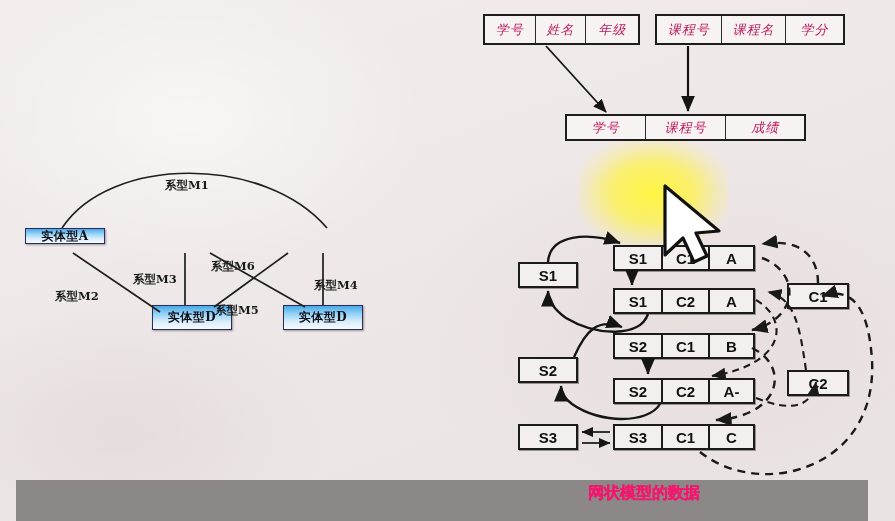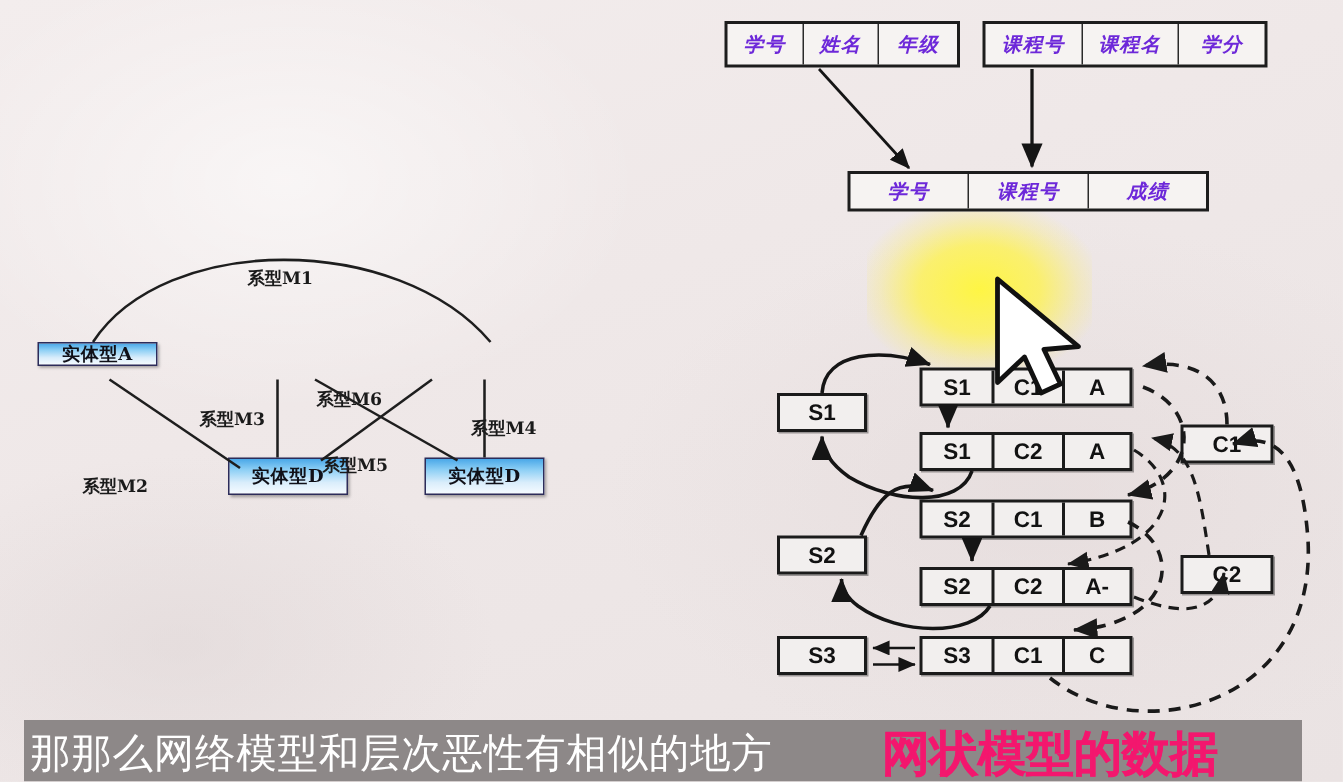--- a/index.html
+++ b/index.html
@@ -28,25 +28,25 @@
   }
 
   
   .schema-table{
     display:flex;border:2px solid #1d1d1d;background:#f6f3f2;
     box-sizing:border-box;
   }
   .schema-table .cell{
     border-right:1.5px solid #2a2a2a;
     font-family:"DejaVu Serif","Liberation Serif",serif;
-    font-size:13px;color:#6d28d9;
+    font-size:13px;color:#be185d;
     display:flex;align-items:center;justify-content:center;
     letter-spacing:1px;
     font-style:italic;
-    font-weight:700;
+    font-weight:400;
     box-sizing:border-box;
   }
   .schema-table .cell:last-child{border-right:none;}
 
   
   .entity{
     box-sizing:border-box;
     border:1px solid #2c2c5a;
     background:linear-gradient(180deg,#4aa8e8 0%,#8fd0f5 32%,#d9edfb 68%,#f5fbff 100%);
     box-shadow:1px 1px 2px rgba(0,0,0,0.35);
@@ -98,21 +98,21 @@
     background:#8d8888;
   }
   #subtitle-text{
     left:20px;top:482px;width:830px;height:39px;
     display:flex;align-items:center;
     font-family:"DejaVu Sans","Liberation Sans",sans-serif;
     font-size:27px;color:#ffffff;letter-spacing:0.5px;
     white-space:nowrap;
   }
   #bottom-caption{
-    left:588px;top:484px;font-size:32px;
+    left:588px;top:484px;font-size:16px;
   }
   #cap-left{left:140px;top:364px;font-size:21px;text-align:left;}
   #cap-schema{left:580px;top:160px;font-size:23px;}
 
   svg.overlay{position:absolute;left:0;top:0;width:895px;height:521px;pointer-events:none;}
 </style>
 </head>
 <body>
 
 <div id="stage">
@@ -135,21 +135,21 @@
     <div class="cell" style="width:80px;">学号</div>
     <div class="cell" style="width:82px;">课程号</div>
     <div class="cell" style="width:79px;">成绩</div>
   </div>
 
   <div class="abs entity" style="left:25px;top:228px;width:80px;height:16px;">实体型A</div>
   <div class="abs entity" style="left:152px;top:305px;width:80px;height:25px;">实体型D</div>
   <div class="abs entity" style="left:283px;top:305px;width:80px;height:25px;">实体型D</div>
 
   <div class="abs mlabel" style="left:165px;top:178px;">系型M1</div>
-  <div class="abs mlabel" style="left:55px;top:289px;margin-top:28px;">系型M2</div>
+  <div class="abs mlabel" style="left:55px;top:289px;">系型M2</div>
   <div class="abs mlabel" style="left:133px;top:272px;">系型M3</div>
   <div class="abs mlabel" style="left:314px;top:278px;">系型M4</div>
   <div class="abs mlabel" style="left:215px;top:303px;">系型M5</div>
   <div class="abs mlabel" style="left:211px;top:259px;">系型M6</div>
 
   <div class="abs sbox" style="left:518px;top:262px;width:60px;height:26px;">S1</div>
   <div class="abs sbox" style="left:518px;top:357px;width:60px;height:26px;">S2</div>
   <div class="abs sbox" style="left:518px;top:424px;width:60px;height:26px;">S3</div>
 
   <div class="abs sbox" style="left:787px;top:283px;width:62px;height:26px;">C1</div>
@@ -270,16 +270,15 @@
 
   <svg class="overlay" viewBox="0 0 895 521">
     <g>
       <path d="M665,186 L665,255 L683,238 L694,262 L707,256 L696,233 L719,231 Z" fill="#ffffff" stroke="#111111" stroke-width="3.2" stroke-linejoin="round"></path>
     </g>
   </svg>
 
 
 
   <div class="abs" id="subtitle-band"></div>
-  <div class="abs" id="subtitle-text">那那么网络模型和层次恶性有相似的地方</div>
   <div class="abs pink" id="bottom-caption">网状模型的数据</div>
 
 </div>
 
 </body></html>

